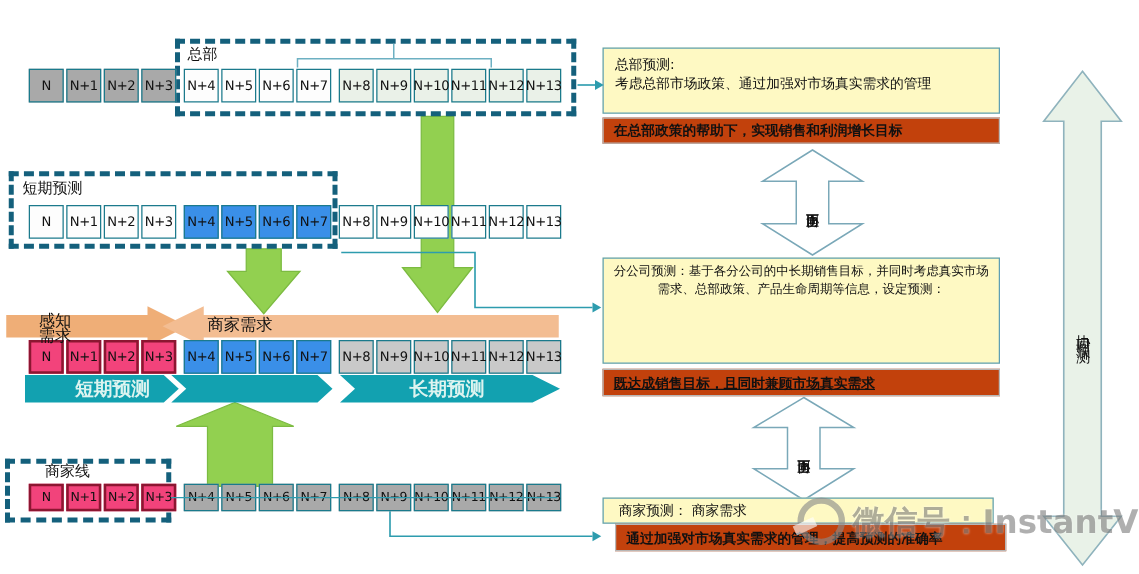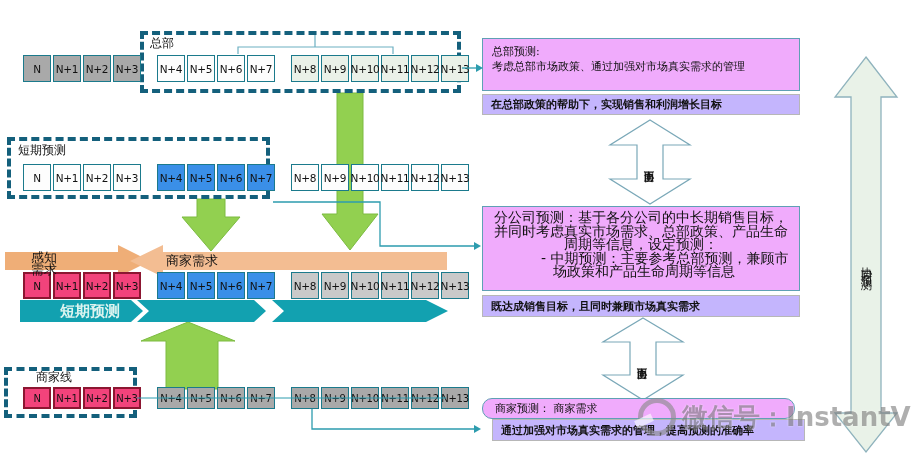--- a/index.html
+++ b/index.html
@@ -5,21 +5,21 @@
   html,body{margin:0;padding:0;background:#fff;}
   #stage{position:relative;width:911px;height:459px;background:#fff;overflow:hidden;
          font-family:"DejaVu Sans",sans-serif;color:#111;}
   svg.layer{position:absolute;left:0;top:0;pointer-events:none;}
   .z1{z-index:1}.z2{z-index:2}.z4{z-index:4}
 
   
   .trow{position:absolute;display:flex;gap:2px;z-index:3;}
   .cell{width:28px;box-sizing:border-box;display:flex;align-items:center;justify-content:center;
         font-size:10.5px;letter-spacing:-0.3px;border:1.5px solid #1b7a8c;background:#fff;}
-  .grp{margin-left:14px;}
+  .grp{margin-left:4px;}
   .c-gray{background:#a9a9a9;}
   .c-white{background:#fdfdfd;}
   .c-mint{background:#eaf1e8;}
   .c-blue{background:#3a8fe8;}
   .c-lightgray{background:#c9c9c9;}
   .c-pink{background:#f2437b;border:2px solid #8c1631;}
   #row-hq{left:23px;top:55px;height:27px;}
   #row-branch{left:23px;top:164px;height:27px;}
   #row-demand{left:23px;top:272px;height:27px;}
   #row-merchant{left:23px;top:387px;height:22px;}
@@ -39,31 +39,31 @@
   .demandlabel{position:absolute;font-size:13px;line-height:12px;z-index:3;}
   #lbl-perceive{left:31px;top:252px;width:38px;}
   #lbl-shape{left:166px;top:255px;}
   .phaselabel{position:absolute;top:301px;height:20px;display:flex;align-items:center;justify-content:center;
               font-size:15px;font-weight:bold;color:#ddf4f0;z-index:3;}
   #ph-short{left:35px;width:110px;}
   #ph-mid{left:148px;width:110px;}
   #ph-long{left:290px;width:135px;}
 
   
-  .infobox{position:absolute;background:#f0abfc;border:1.2px solid #5fa0b4;box-sizing:border-box;z-index:3;
+  .infobox{position:absolute;background:#fef9c3;border:1.2px solid #5fa0b4;box-sizing:border-box;z-index:3;
            font-size:11px;line-height:15px;padding:5px 9px;}
   #box-hq{left:482px;top:38px;width:318px;height:53px;}
-  #box-branch{left:482px;top:206px;width:318px;height:85px;font-size:14px;line-height:13.5px;padding:4px 6px;}
+  #box-branch{left:482px;top:206px;width:318px;height:85px;font-size:10px;line-height:13.5px;padding:4px 6px;}
   #box-branch .intro{text-align:center;}
   #box-branch .bullet{padding-left:64px;text-indent:-12px;}
-  #box-merchant{left:482px;top:398px;width:313px;height:21px;padding:0 0 0 12px;line-height:19px;border-radius:10px;}
-  .goalbar{position:absolute;background:#c4b5fd;border:1px solid #b7b7b7;box-sizing:border-box;z-index:3;
+  #box-merchant{left:482px;top:398px;width:313px;height:21px;padding:0 0 0 12px;line-height:19px;}
+  .goalbar{position:absolute;background:#c2410c;border:1px solid #b7b7b7;box-sizing:border-box;z-index:3;
            font-size:11px;font-weight:bold;padding-left:8px;display:flex;align-items:center;}
   #bar-hq{left:482px;top:94px;width:318px;height:21px;}
-  #bar-branch{left:482px;top:295px;width:318px;height:22px;}
+  #bar-branch{left:482px;top:295px;width:318px;height:22px;text-decoration:underline;}
   #bar-merchant{left:492px;top:419px;width:313px;height:22px;}
 
   
   .vtext{position:absolute;writing-mode:vertical-rl;text-orientation:upright;z-index:3;
          display:flex;align-items:center;justify-content:center;font-size:10.5px;}
   #vt-topdown{left:642px;top:121px;height:84px;width:15px;}
   #vt-bottomup{left:635px;top:318px;height:84px;width:15px;}
   #vt-side{left:857px;top:228px;height:76px;width:18px;font-size:11.5px;letter-spacing:4px;}
   .udarrow{position:absolute;z-index:2;}
   #ud1{left:606px;top:118px;}
@@ -170,32 +170,32 @@
       <div class="cell c-gray">N+9</div>
       <div class="cell c-gray">N+10</div>
       <div class="cell c-gray">N+11</div>
       <div class="cell c-gray">N+12</div>
       <div class="cell c-gray">N+13</div>
     </div>
 
   <div class="demandlabel" id="lbl-perceive">感知需求</div>
   <div class="demandlabel" id="lbl-shape">商家需求</div>
   <div class="phaselabel" id="ph-short">短期预测</div>
+  <div class="phaselabel" id="ph-long">长期预测</div>
 
   <div class="infobox" id="box-hq">
     <div>总部预测:</div>
     <div>考虑总部市场政策、通过加强对市场真实需求的管理</div>
   </div>
   <div class="goalbar" id="bar-hq">在总部政策的帮助下，实现销售和利润增长目标</div>
 
   <div class="vtext" id="vt-topdown">自上而下协同</div>
 
   <div class="infobox" id="box-branch">
     <div class="intro">分公司预测：基于各分公司的中长期销售目标，并同时考虑真实市场需求、总部政策、产品生命周期等信息，设定预测：</div>
-    <div class="bullet">- 中期预测：主要参考总部预测，兼顾市场政策和产品生命周期等信息</div>
   </div>
   <div class="goalbar" id="bar-branch">既达成销售目标，且同时兼顾市场真实需求</div>
 
   <div class="vtext" id="vt-bottomup">自下而上协同</div>
 
   <div class="infobox" id="box-merchant">商家预测： 商家需求</div>
   <div class="goalbar" id="bar-merchant">通过加强对市场真实需求的管理，提高预测的准确率</div>
 
   <div class="vtext" id="vt-side">协同预测</div>
 

